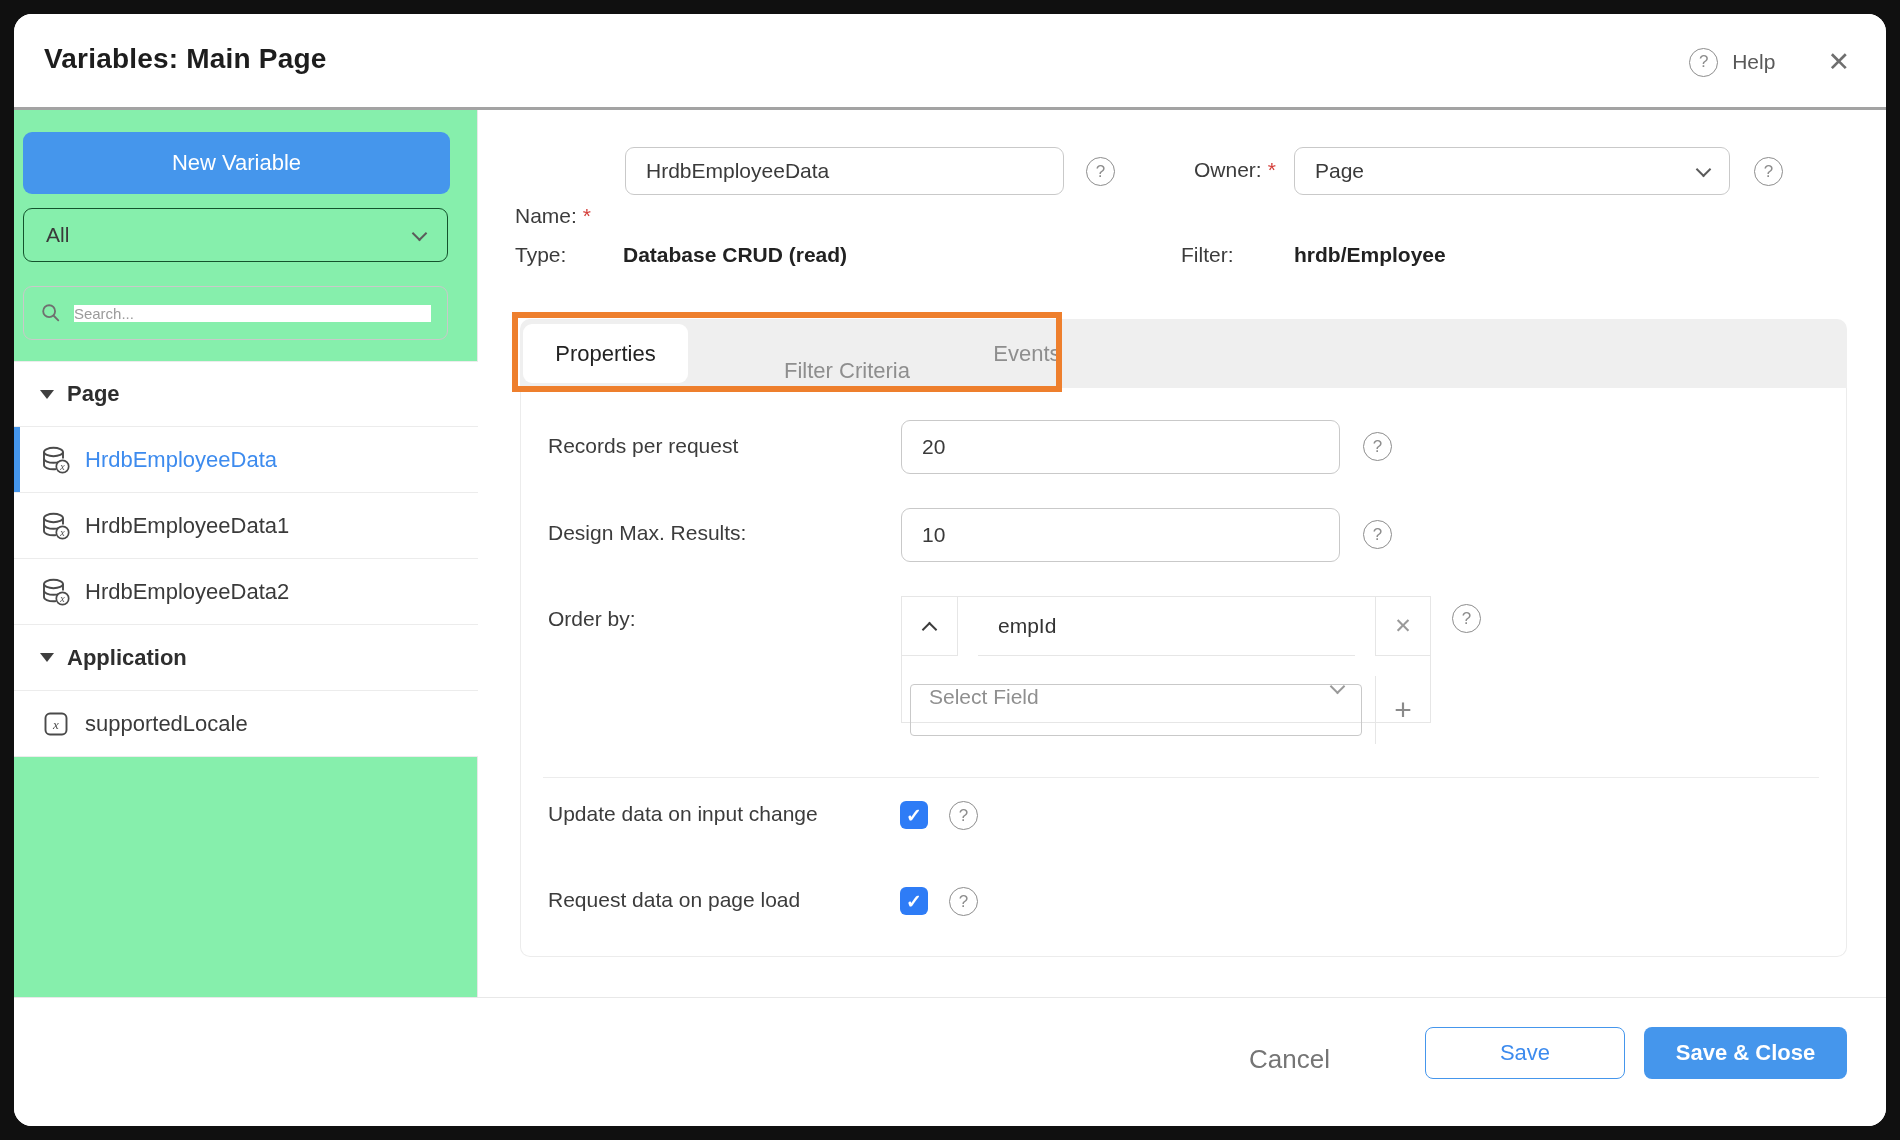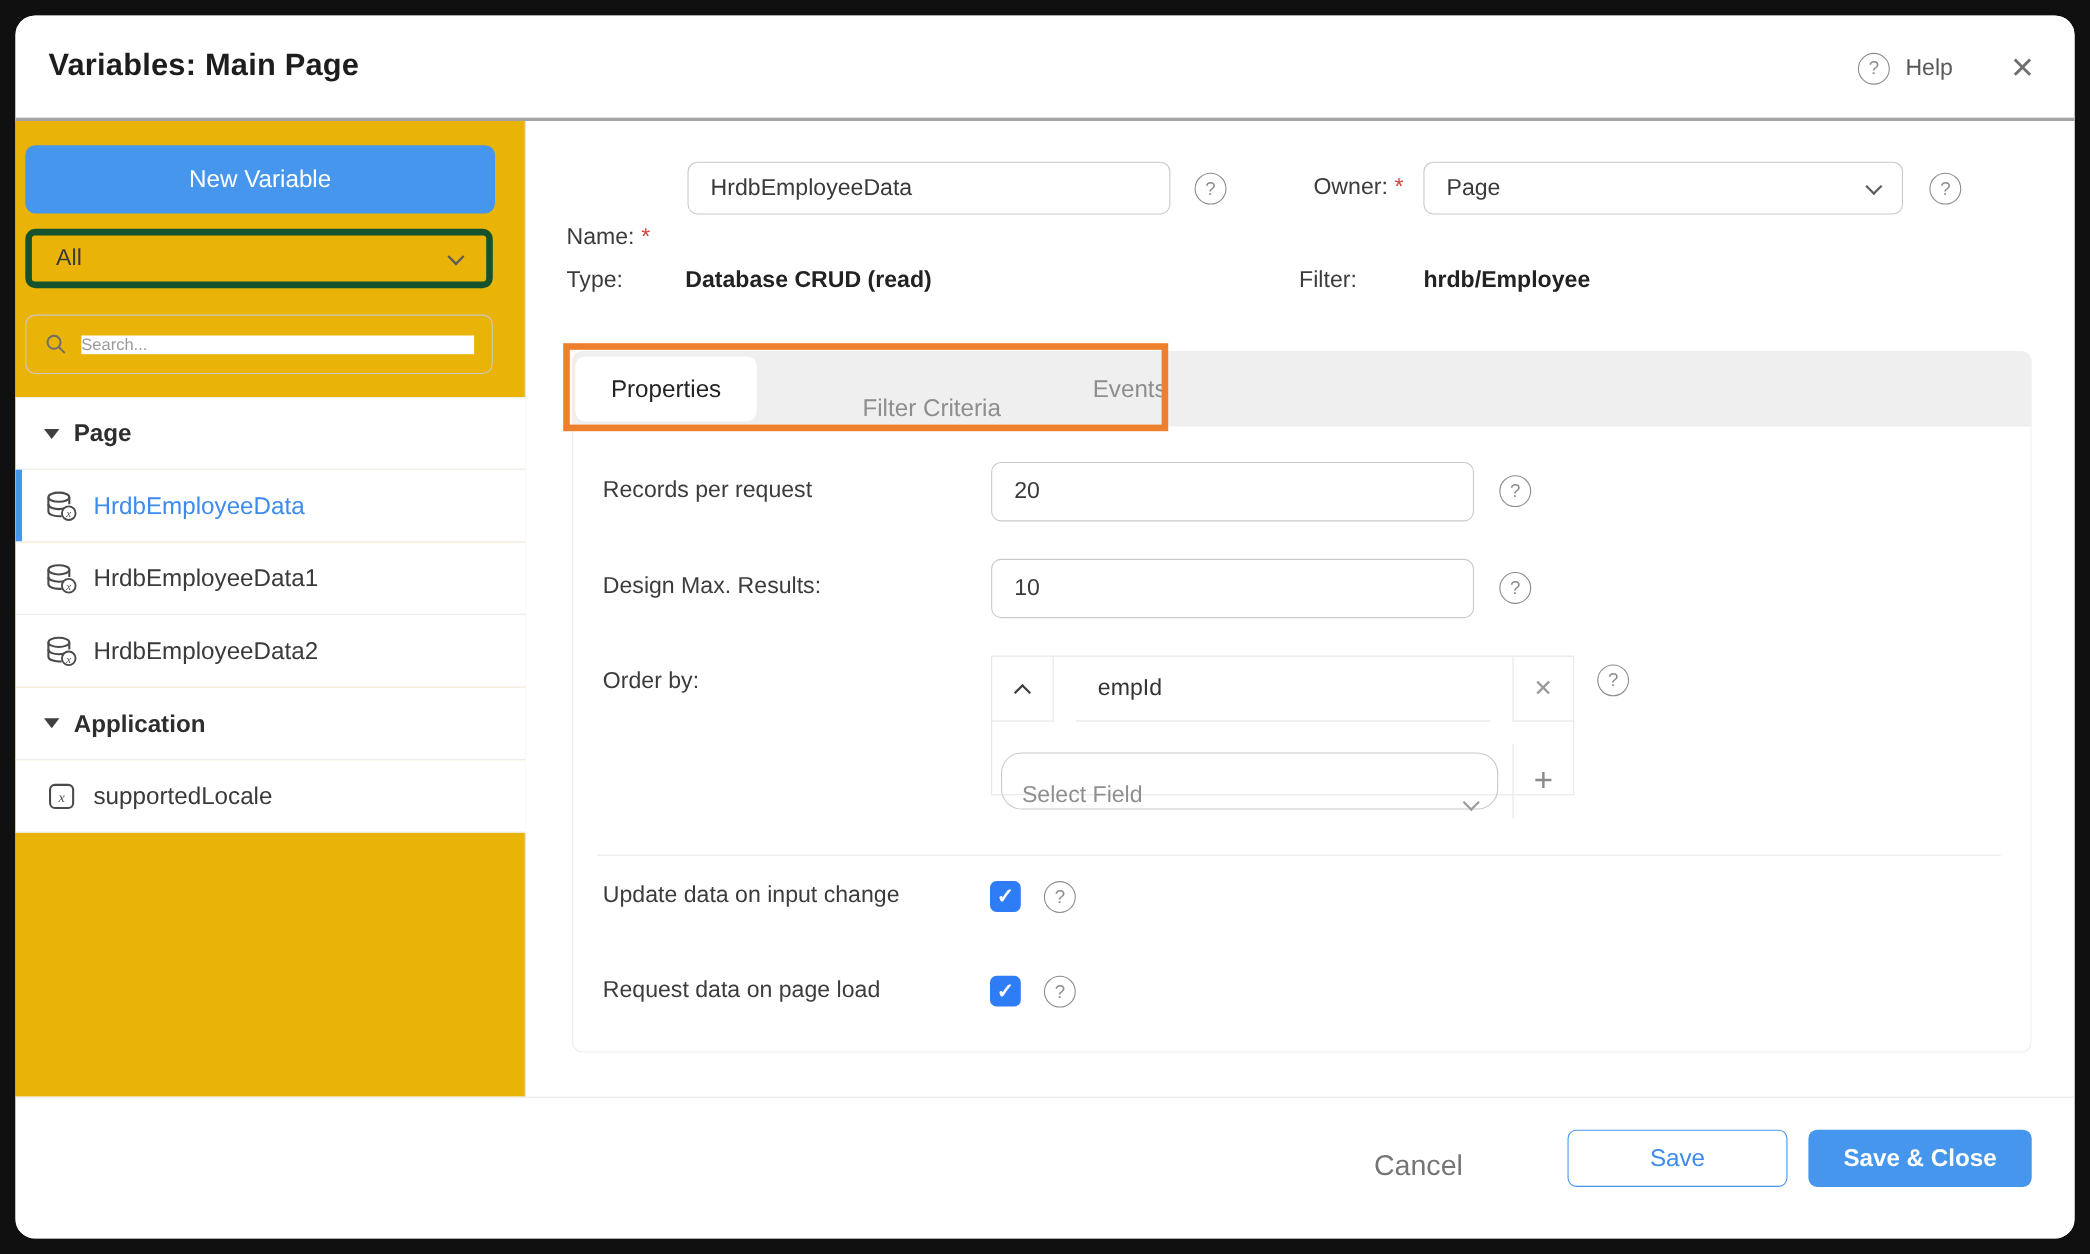--- a/index.html
+++ b/index.html
@@ -25,24 +25,24 @@
   .glyph-x::before { content:"\2715"; }
   .close-x { font-size:27px; color:#6f6f6f; line-height:1; cursor:pointer; }
   .chev { display:inline-block; width:11px; height:11px; border:solid #5b5b5b; border-width:0 2.2px 2.2px 0; transform:rotate(45deg); }
   .chev-up { transform:rotate(-135deg); border-color:#3c3c3c; margin-top:6px; }
   .tri-down { display:inline-block; width:0; height:0; border-left:7px solid transparent; border-right:7px solid transparent; border-top:9px solid #3f3f3f; }
   .plus-glyph { font-size:30px; color:#8a8a8a; font-weight:300; line-height:1; }
   .plus-glyph::before { content:"+"; }
   .rm-x { font-size:21px; color:#9a9a9a; }
 
   
-  .sidebar { position:absolute; left:0; top:96px; width:464px; height:887px; border-right:1px solid #e8e8e8; background:#eab308; }
+  .sidebar { position:absolute; left:0; top:96px; width:464px; height:887px; border-right:1px solid #e8e8e8; background:#86efac; }
   .btn-new { position:absolute; left:9px; top:22px; width:427px; height:62px; background:#4596EC; color:#fff;
              border:none; border-radius:9px; font-size:22px; font-family:inherit; cursor:pointer; }
-  .sel-all { position:absolute; left:9px; top:98px; width:425px; height:54px; border:6px solid #14532d; border-radius:9px;
+  .sel-all { position:absolute; left:9px; top:98px; width:425px; height:54px; border:1px solid #14532d; border-radius:9px;
              display:flex; align-items:center; padding:0 22px; font-size:21px; color:#3a3a3a; cursor:pointer; }
   .sel-all .chev { margin-left:auto; margin-top:-4px; }
   .search-box { position:absolute; left:9px; top:176px; width:425px; height:54px; border:1px solid #c9c9c9; border-radius:9px;
                 display:flex; align-items:center; padding:0 16px; gap:12px; }
   .search-box input { border:none; outline:none; font-size:15px; font-family:inherit; color:#3a3a3a; width:100%; }
   .search-box input::placeholder { color:#9b9b9b; }
   .tree { position:absolute; left:0; top:251px; width:464px; }
   .trow { position:relative; height:66px; display:flex; align-items:center; border-bottom:1px solid #ececec; cursor:pointer; background:#fff; }
   .trow.group { font-weight:700; color:#2e2e2e; font-size:22px; gap:13px; padding-left:26px; }
   .trow.item  { font-size:22px; color:#3a3a3a; gap:13px; padding-left:26px; }
@@ -76,22 +76,22 @@
 
   
   .orderby { position:absolute; left:422px; top:486px; width:530px; height:127px;
              display:grid; grid-template-columns:56px 1fr 55px; grid-template-rows:59px 68px;
              border:1px solid #e6e6e6;gap:20px; }
   .ob-cell { display:flex; align-items:center; justify-content:center; }
   .ob-dir { border-right:1px solid #e6e6e6; border-bottom:1px solid #e6e6e6; }
   .ob-field { border-bottom:1px solid #e6e6e6; padding-left:20px; justify-content:flex-start; font-size:21px; color:#333; }
   .ob-rm { border-left:1px solid #e6e6e6; border-bottom:1px solid #e6e6e6; cursor:pointer; }
   .ob-selectwrap { grid-column:1 / 3; position:relative; }
-  .ob-select { position:absolute; left:8px; top:8px; width:452px; height:52px; border:1px solid #c9c9c9; border-radius:19px;
-               display:flex; align-items:flex-end; padding:0 18px; font-size:21px; color:#8f8f8f; cursor:pointer; }
+  .ob-select { position:absolute; left:8px; top:8px; width:452px; height:52px; border:1px solid #c9c9c9; border-radius:4px;
+               display:flex; align-items:flex-start; padding:0 18px; font-size:21px; color:#8f8f8f; cursor:pointer; }
   .ob-select .chev { margin-left:auto; margin-top:-4px; border-color:#9a9a9a; }
   .ob-add { border-left:1px solid #e6e6e6; cursor:pointer; }
 
   
   .checkbox { position:absolute; width:28px; height:28px; border-radius:6px; background:#2E7CF6;
               display:flex; align-items:center; justify-content:center; cursor:pointer; }
   .checkbox::before { content:"\2713"; color:#fff; font-size:19px; font-weight:700; }
 
   .divider-h { position:absolute; height:1px; background:#ececec; }
 

